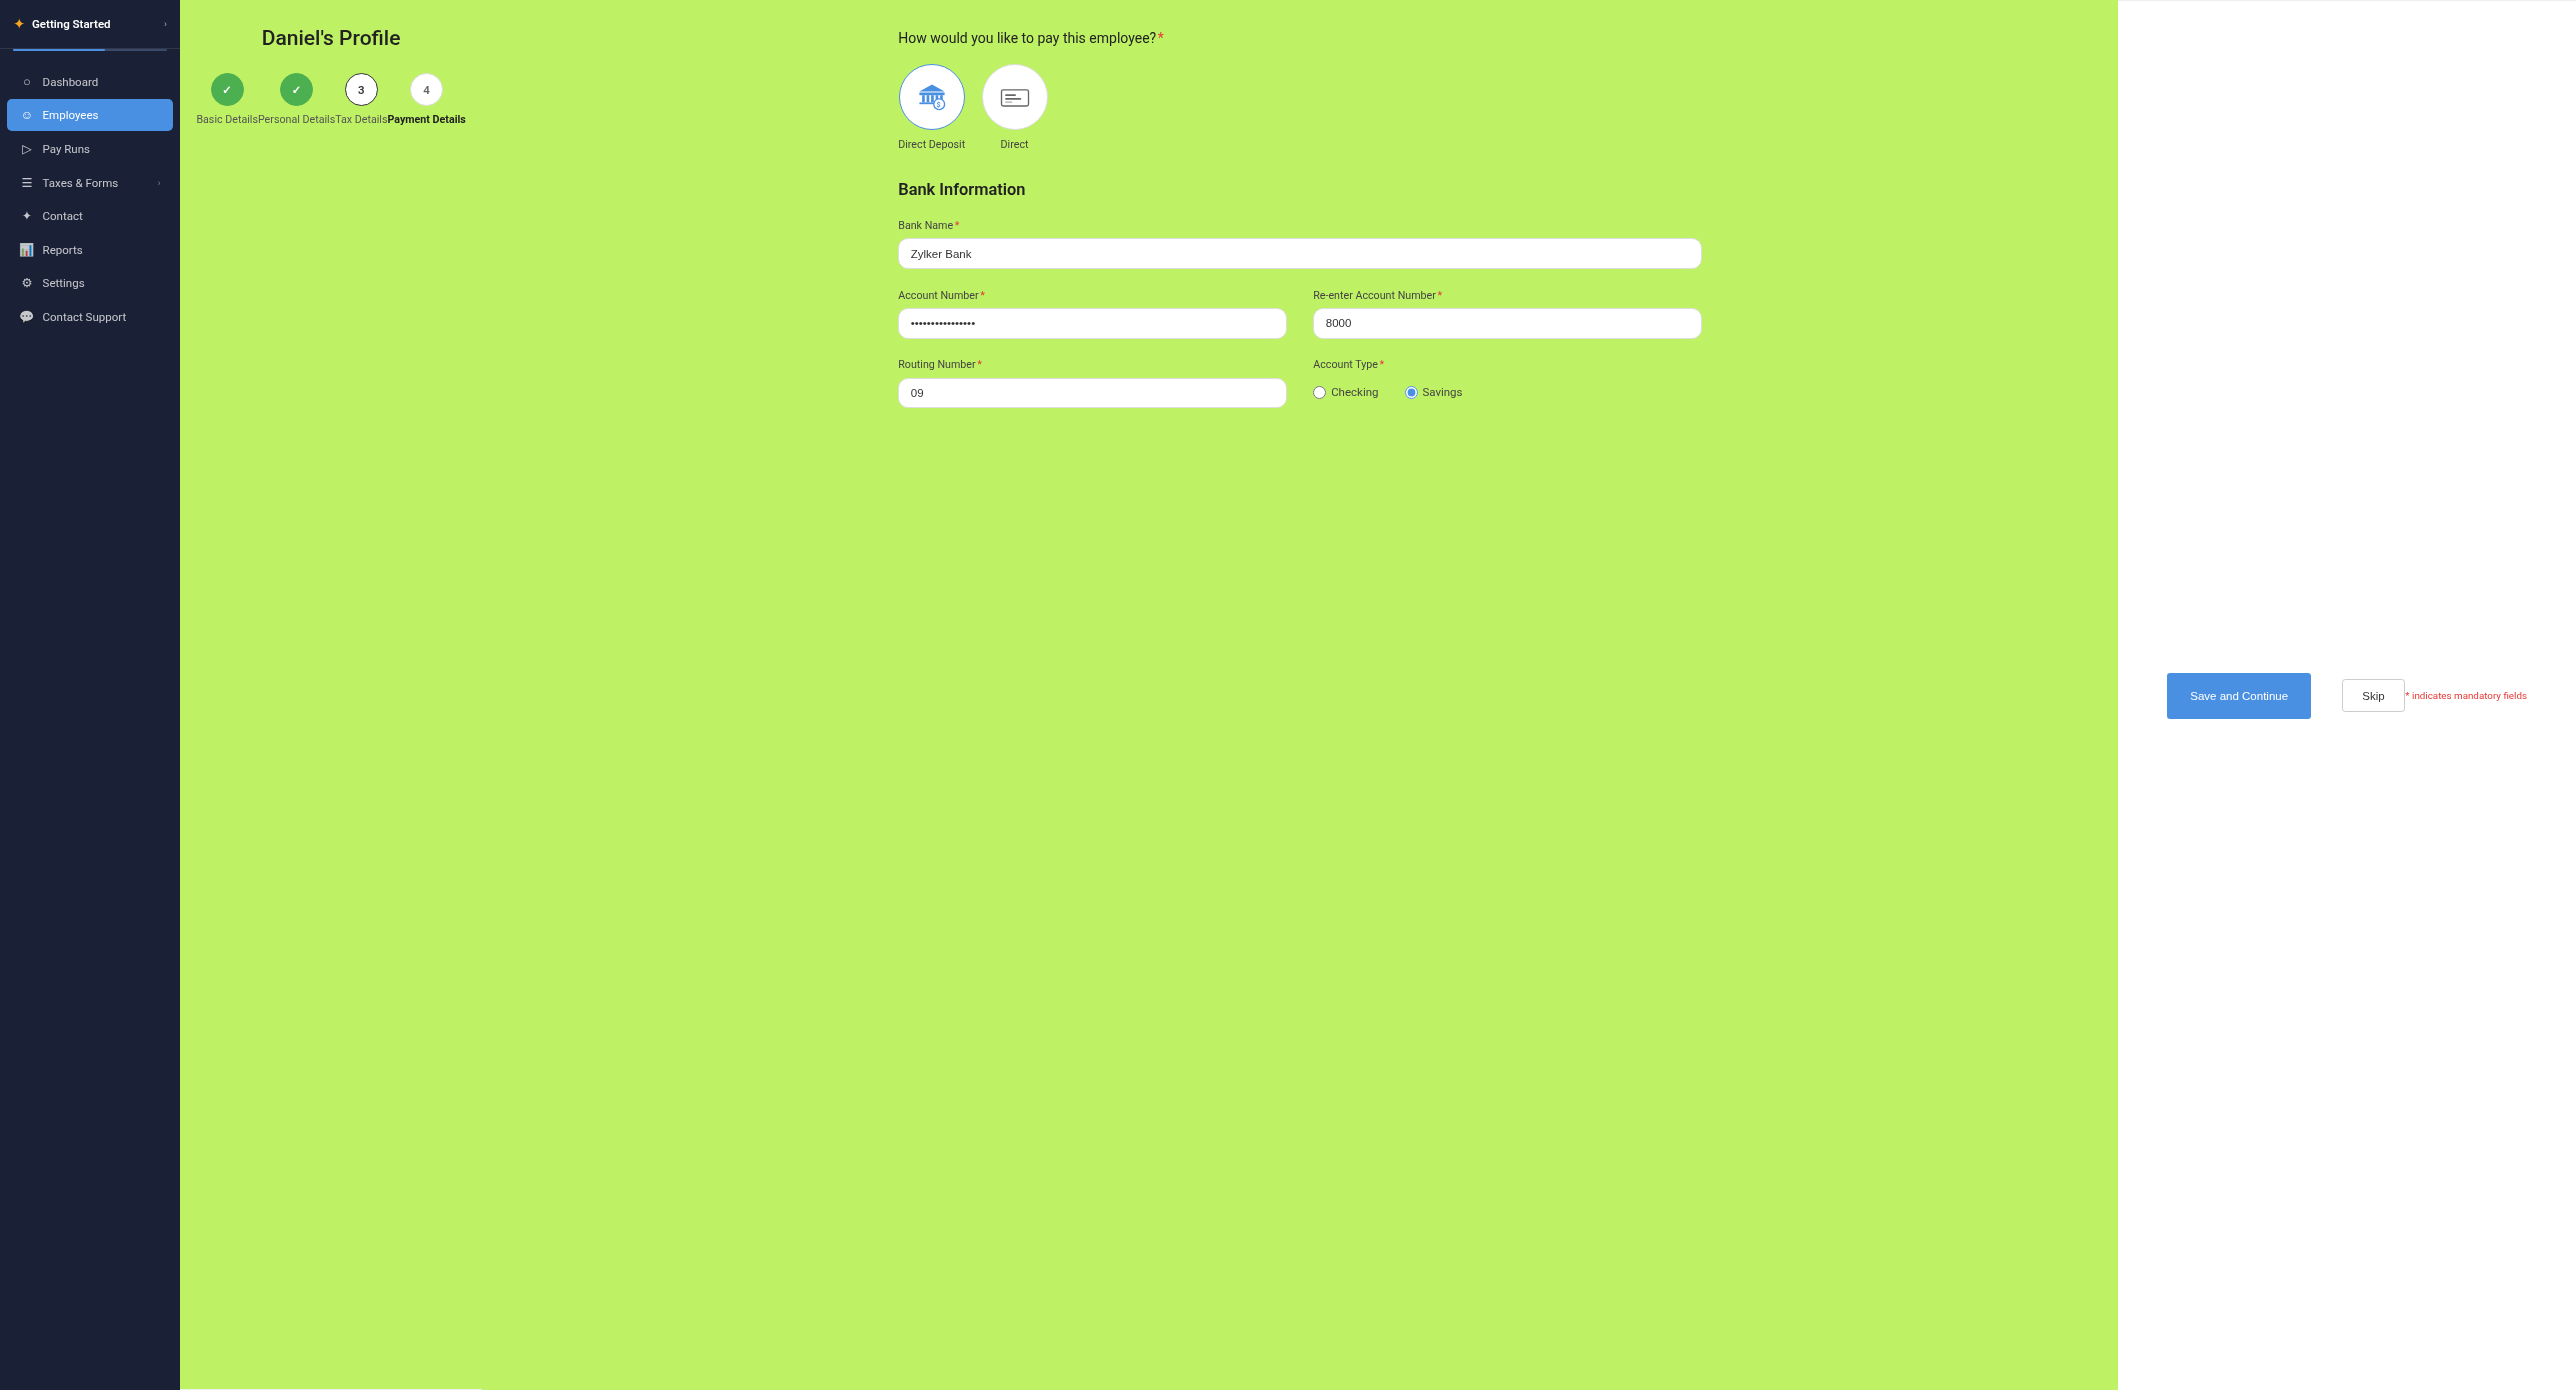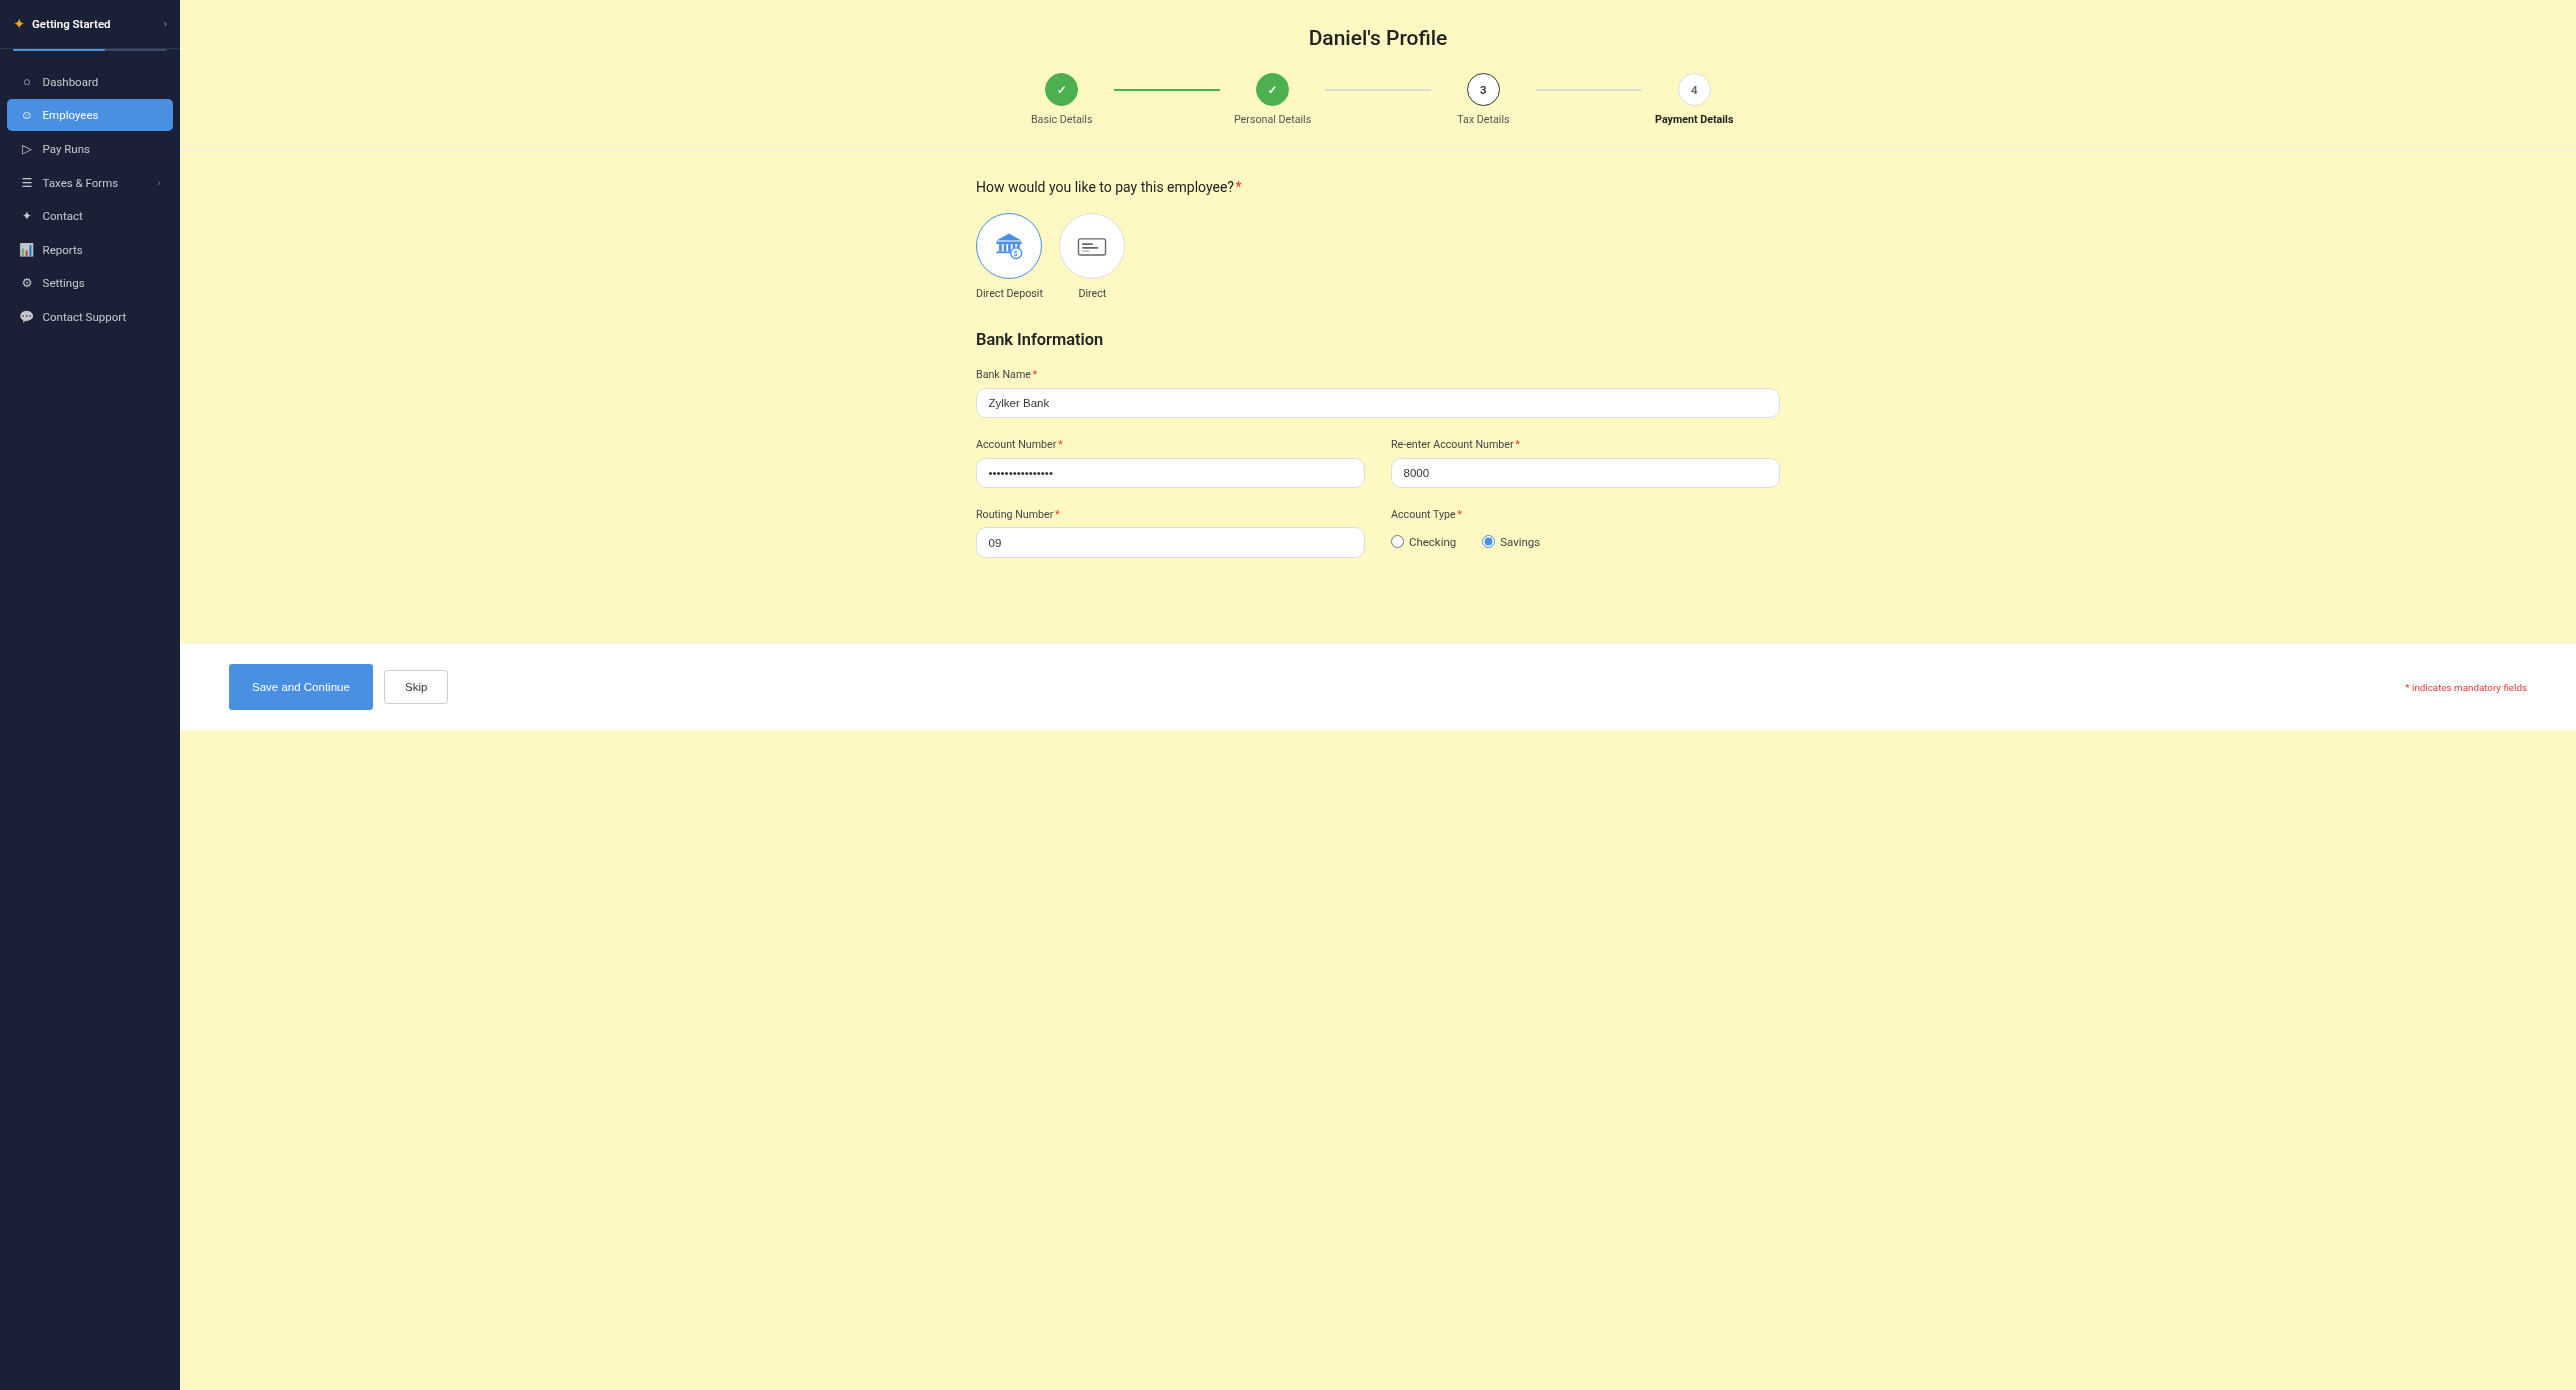--- a/index.html
+++ b/index.html
@@ -81,24 +81,25 @@
     }
     .sidebar-item-arrow {
       margin-left: auto;
       font-size: 9px;
       opacity: 0.6;
     }
 
     
     .main {
       flex: 1;
-      background: #fef9c3;
+      background: #bef264;
       overflow-y: auto;
       display: flex;
-      flex-direction: column;
+      flex-direction: row;
+      justify-content: center;
     }
 
     .page-header {
       text-align: center;
       padding: 26px 16.4px 16.4px;
       border-bottom: 0.8px solid #eee;
     }
     .page-title {
       font-size: 21px;
       font-weight: 500;
@@ -297,20 +298,21 @@
       cursor: pointer;
     }
     .btn-skip {
       background: #fff;
       color: #333;
       border: 0.8px solid #ccc;
       border-radius: 3.3px;
       padding: 9.8px 19.7px;
       font-size: 11.5px;
       cursor: pointer;
+      margin-left: 19px;
     }
     .mandatory-note {
       font-size: 9.8px;
       color: #e53935;
     }
   </style>
 </head>
 <body>
 
 <nav class="sidebar">

